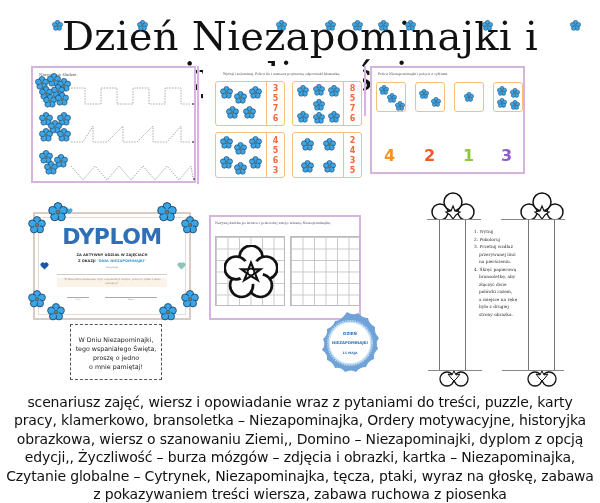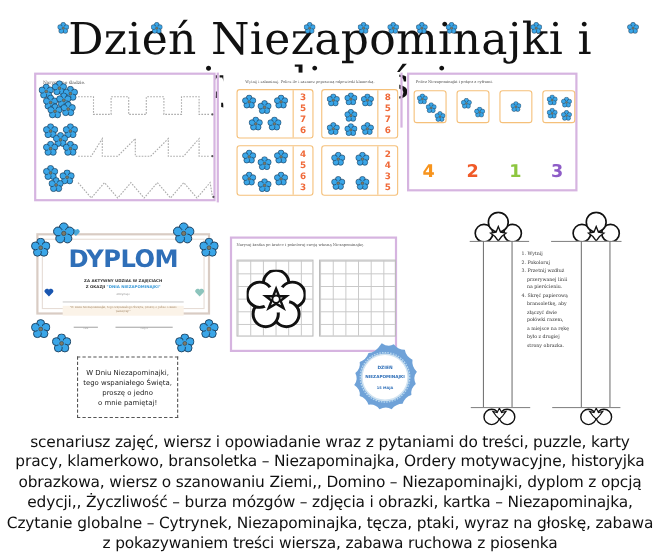--- a/index.html
+++ b/index.html
@@ -21,21 +21,21 @@
   
   .cbox { position: absolute; border: 1.5px solid #f5c07a; border-radius: 3px; background: #fff; }
   .cnums { position: absolute; top: 0; bottom: 0; right: 0; width: 18px; border-left: 1px solid #f5c07a;
     display: flex; flex-direction: column; justify-content: space-around; align-items: center;
     font-family: "DejaVu Sans", sans-serif; font-weight: bold; font-size: 8px; color: #f06a3a; padding: 2px 0; }
 
   .sq { position: absolute; width: 30px; height: 30px; border: 1.5px solid #f5c07a; border-radius: 3px; background: #fff; top: 22px; }
   .bignum { position: absolute; top: 86px; font-family: "DejaVu Sans", sans-serif; font-weight: bold; font-size: 16px; }
 
   
-  .dyplom { position: absolute; left: 33px; top: 212px; width: 158px; height: 74px; border: 2px solid #d9ccc4; background: #fff; }
+  .dyplom { position: absolute; left: 33px; top: 212px; width: 158px; height: 108px; border: 2px solid #d9ccc4; background: #fff; }
   .dyplom-inner { position: absolute; left: 3px; top: 3px; right: 3px; bottom: 3px; border: 1px solid #e6dcd5; }
   .dy-title { position: absolute; left: 0; width: 100%; top: 10px; text-align: center;
     font-family: "DejaVu Sans", sans-serif; font-weight: bold; font-size: 22px; color: #2f6fb8; letter-spacing: -0.5px; }
   .dy-sub { position: absolute; left: 0; width: 100%; text-align: center; font-family: "DejaVu Sans", sans-serif; font-size: 3.6px; font-weight: bold; color: #333; }
   .dy-quote { position: absolute; left: 22px; right: 22px; top: 64px; height: 9px; background: #fbf3e8; font-size: 2.6px; color: #a58a6a; text-align: center; line-height: 4px; }
   .dy-line { position: absolute; top: 60px; left: 22px; right: 22px; border-top: 0.5px solid #ccc; }
   .dy-sig { position: absolute; top: 83px; border-top: 0.5px solid #aaa; font-size: 2px; color: #999; text-align: center; }
 
   .poem { position: absolute; left: 70px; top: 324px; width: 92px; height: 56px; border: 1.3px dashed #555;
     font-family: "DejaVu Sans", sans-serif; font-size: 6.3px; line-height: 9px; text-align: center; color: #222; padding-top: 10px; }

